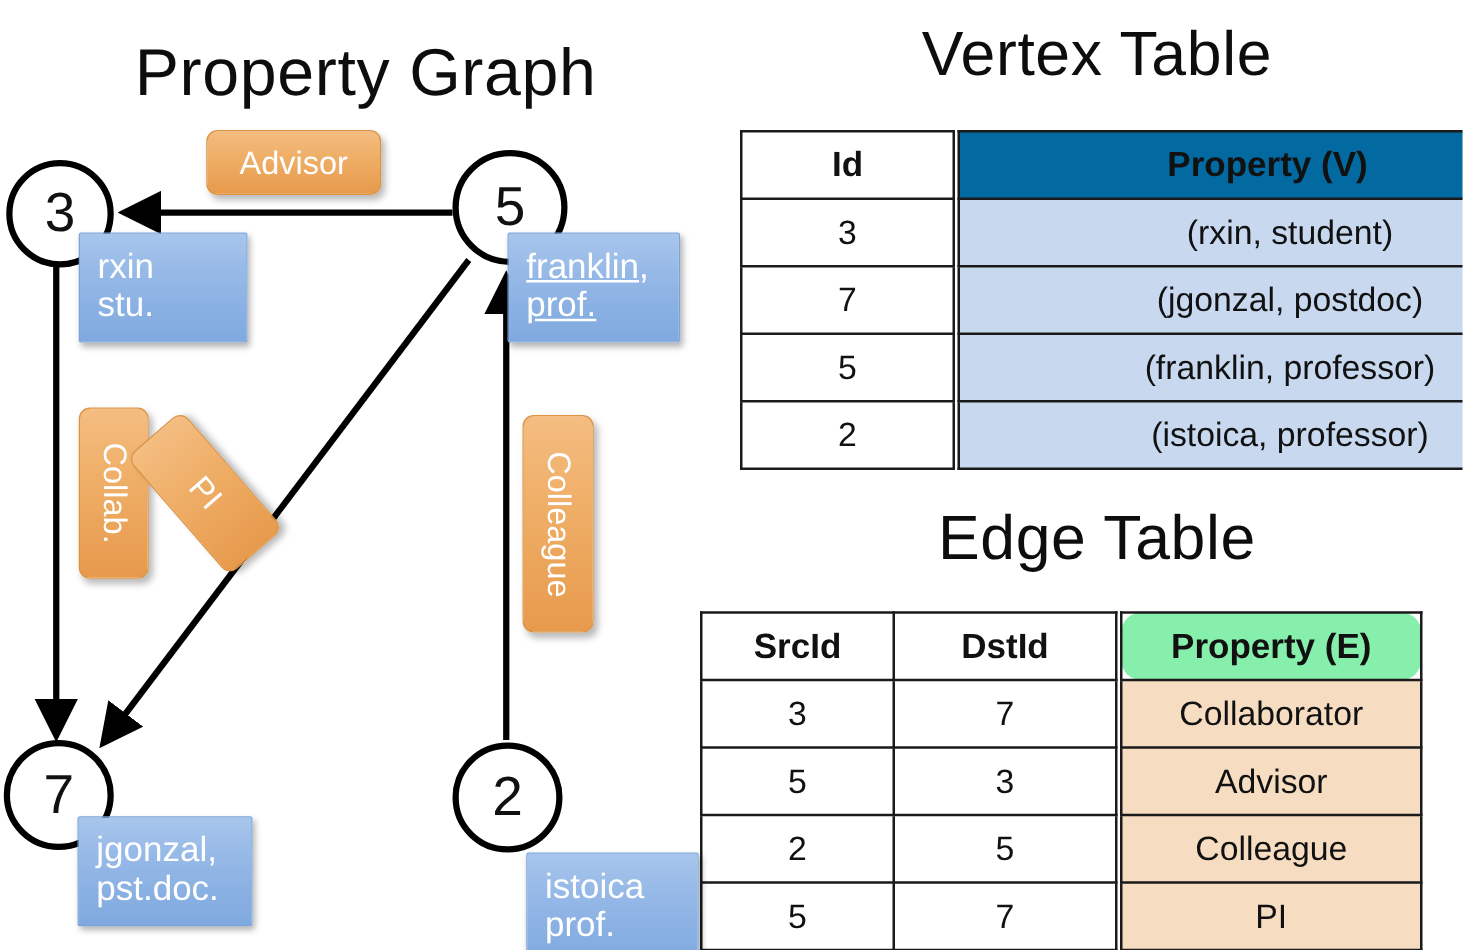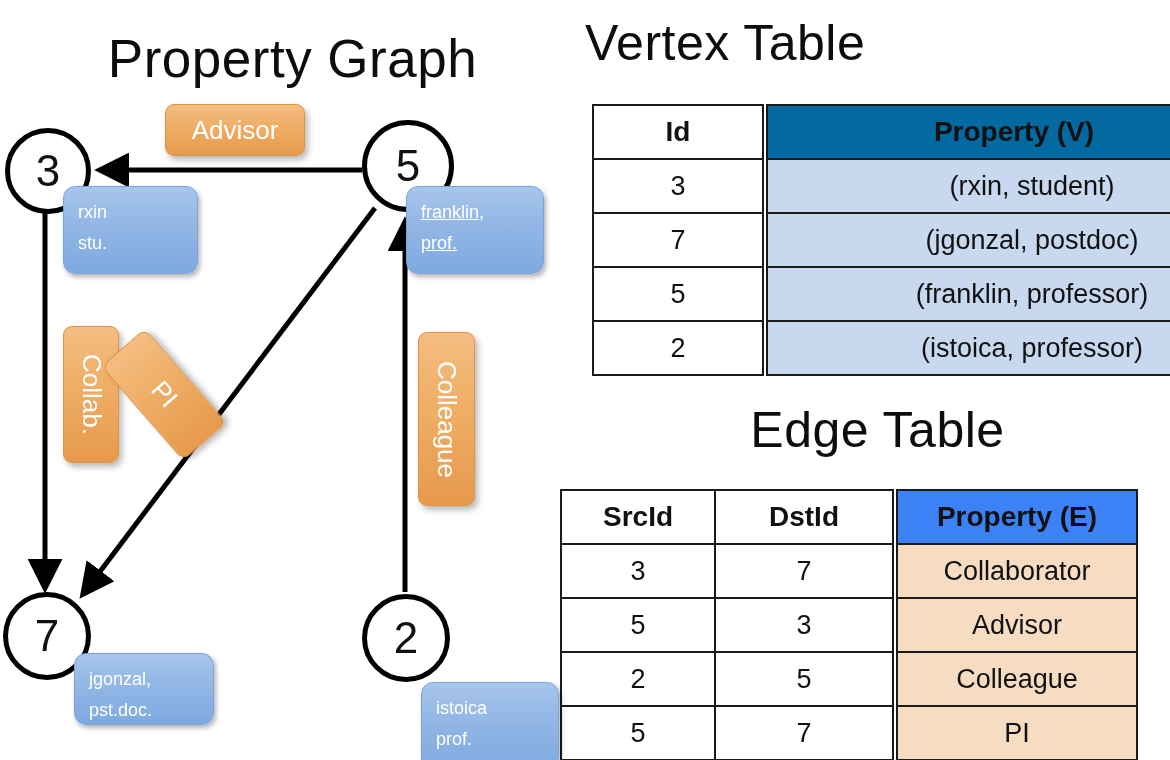--- a/index.html
+++ b/index.html
@@ -27,21 +27,21 @@
   }
   #title-property-graph {
     left: 0; top: 13px; width: 585px;
     text-align: center;
     font-size: 53px;
     line-height: 60px;
     margin-top: 16px;
   }
   #title-vertex-table {
     left: 585px; top: 13px; width: 585px;
-    text-align: left;
+    text-align: center;
     font-size: 50px;
     line-height: 60px;
   }
   #title-edge-table {
     left: 585px; top: 400px; width: 585px;
     text-align: center;
     font-size: 50px;
     line-height: 60px;
   }
 
@@ -70,26 +70,26 @@
     font-weight: 300;
     color: #111111;
     line-height: 1;
     font-family: "Liberation Sans", sans-serif;
     z-index: 3;
   }
 
   .prop-box {
     position: absolute;
     box-sizing: border-box;
-    border-radius: 12px;
+    border-radius: 2px;
     background: linear-gradient(to bottom, #a8c6ec 0%, #96b9e7 35%, #7fa9df 100%);
     border: 1px solid #7ba3d8;
     box-shadow: 2px 3px 5px rgba(0,0,0,0.30);
     color: #ffffff;
-    font-size: 18px;
+    font-size: 28px;
     line-height: 31px;
     padding: 10px 0 0 14px;
     z-index: 4;
     font-family: "Liberation Sans", sans-serif;
   }
 
   .edge-label {
     position: absolute;
     box-sizing: border-box;
     border-radius: 9px;
@@ -139,21 +139,21 @@
   }
   .vtable { left: 592px; top: 104px; width: 670px; }
   .vtable col.c-id { width: 170px; }
   .vtable .cell-prop { background: #c7d8ef; padding-left: 36px; }
   .vtable .head-prop { background: #0369a1; }
 
   .etable { left: 560px; top: 489px; width: 578px; }
   .etable col.c-src { width: 154px; }
   .etable col.c-dst { width: 178px; }
   .etable .cell-prop { background: #f6ddc2; }
-  .etable .head-prop { background: #3b82f6; }
+  .etable .head-prop { background: #86efac; border-radius: 16px; }
 
   .gap-col { border: none !important; width: 4px; background: #ffffff; }
 </style>
 </head>
 <body>
 
 <div class="title" id="title-property-graph">Property Graph</div>
 
 <div class="title" id="title-vertex-table">Vertex Table</div>
 
@@ -188,21 +188,21 @@
   <div class="prop-box" style="left:63px; top:186px; width:135px; height:88px;">
     <div>rxin</div>
     <div>stu.</div>
   </div>
 
   <div class="prop-box" style="left:406px; top:186px; width:138px; height:88px;text-decoration:underline;">
     <div>franklin,</div>
     <div>prof.</div>
   </div>
 
-  <div class="prop-box" style="left:74px; top:653px; width:140px; height:72px;">
+  <div class="prop-box" style="left:62px; top:653px; width:140px; height:88px;">
     <div>jgonzal,</div>
     <div>pst.doc.</div>
   </div>
 
   <div class="prop-box" style="left:421px; top:682px; width:138px; height:88px;">
     <div>istoica</div>
     <div>prof.</div>
   </div>
 
   <div class="edge-label" style="left:165px; top:104px; width:140px; height:52px;">

